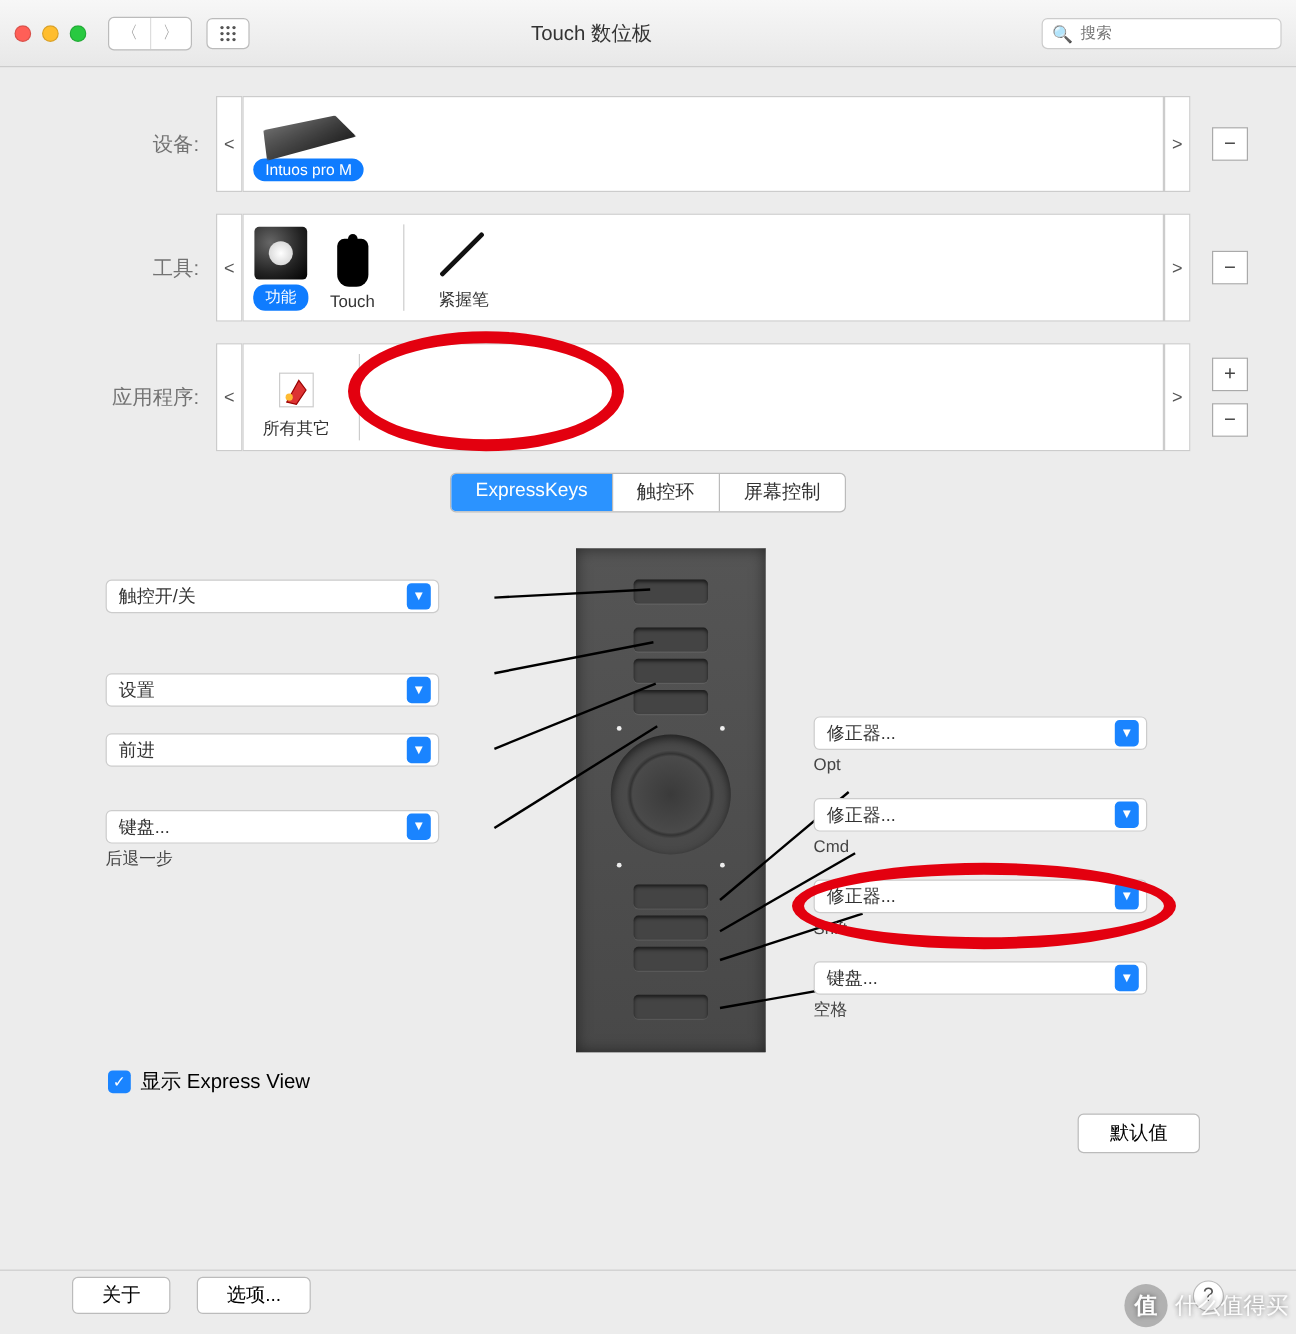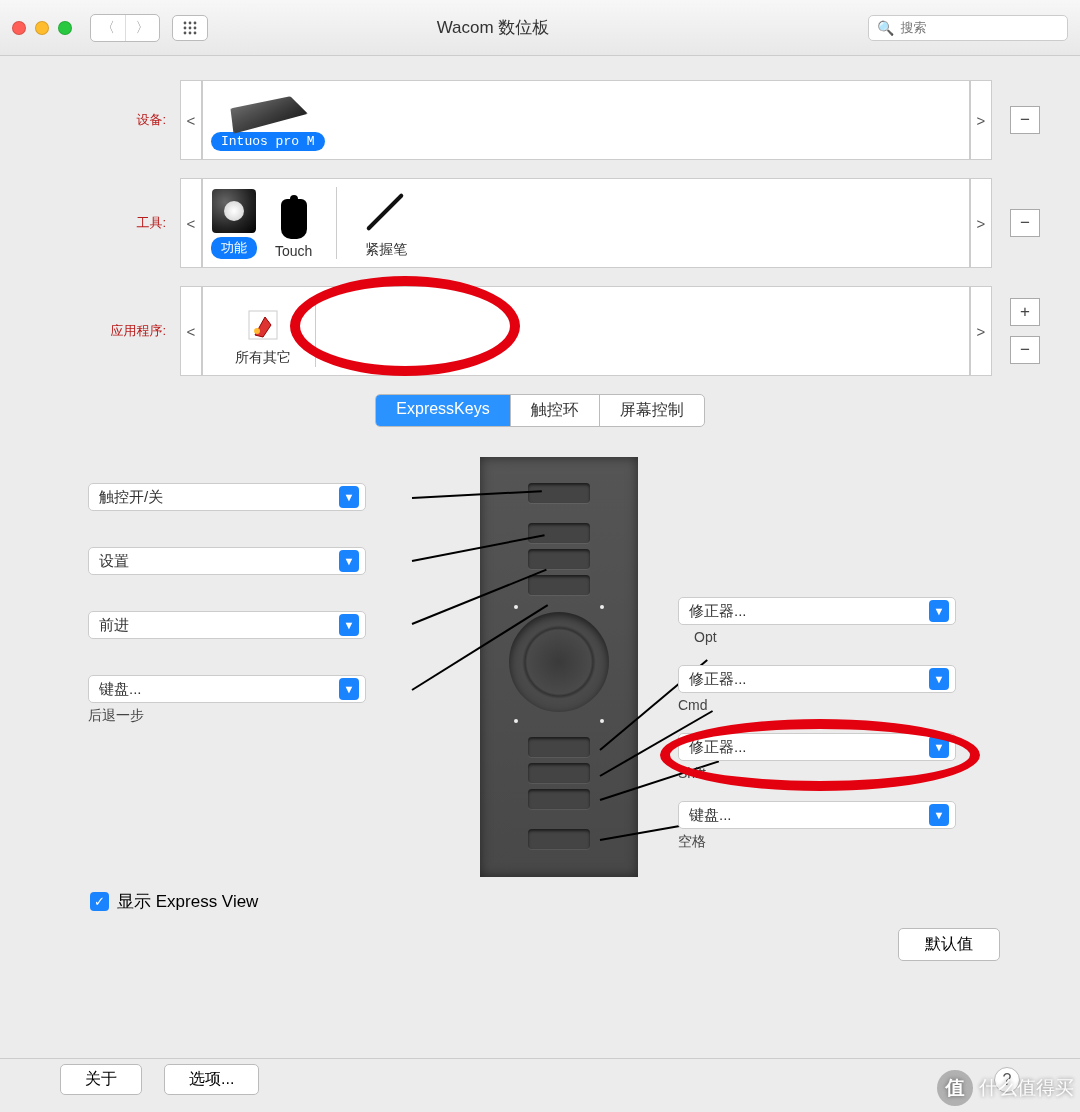--- a/index.html
+++ b/index.html
@@ -15,27 +15,27 @@
 .gridbtn { margin-left:12px; width:36px; height:26px; background:#fff; border:1px solid #bbb; border-radius:5px; display:flex; align-items:center; justify-content:center; }
 .gridbtn svg { width:14px; height:14px; }
 .wtitle { flex:1; text-align:center; font-size:17px; color:#333; margin-left:-90px; }
 .searchwrap { width:200px; height:26px; background:#fff; border:1px solid #ccc; border-radius:5px; display:flex; align-items:center; padding:0 8px; gap:6px; }
 .searchwrap .mag { color:#999; font-size:14px; }
 .searchwrap input { border:none; outline:none; flex:1; font-size:13px; background:transparent; }
 
 .content { padding: 24px 40px 10px 40px; }
 
 .selrow { display:flex; align-items:center; margin-bottom:18px; position:relative; }
-.selrow .lbl { width:140px; text-align:right; padding-right:14px; font-size:13px; color:#b91c1c; }
+.selrow .lbl { width:140px; text-align:right; padding-right:14px; font-size:17px; color:#737373; }
 .arrowbtn { width:22px; height:80px; border:1px solid #ccc; background:#fff; display:flex; align-items:center; justify-content:center; color:#555; font-size:15px; }
 .arrowbtn.small { height:90px; }
 .strip { flex:1; height:80px; border:1px solid #ccc; background:#fff; display:flex; align-items:stretch; padding:8px; gap:18px; }
 .strip.tall { height:90px; }
 .sitem { display:flex; flex-direction:column; align-items:center; justify-content:flex-end; gap:4px; }
-.sitem .pill { display:inline-block; padding:2px 10px; border-radius:10px; font-size:13px;font-family:Liberation Mono, monospace; }
+.sitem .pill { display:inline-block; padding:2px 10px; border-radius:10px; font-size:13px; }
 .sitem .pill.sel { background:#0f7cff; color:#fff; }
 .sitem .plain { font-size:14px; color:#333; }
 .sidebtns { display:flex; flex-direction:column; gap:10px; margin-left:18px; }
 .sqbtn { width:30px; height:28px; border:1px solid #aaa; background:#fff; display:flex; align-items:center; justify-content:center; font-size:17px; color:#444; }
 .divider { width:1px; background:#ccc; margin:0 6px; }
 
 .tabletthumb { width:70px; height:34px; background:linear-gradient(160deg,#6a6a6a,#222); transform:perspective(100px) rotateX(50deg) rotateZ(-20deg); border-radius:2px; }
 .funcicon { width:44px; height:44px; background:radial-gradient(circle at 30% 30%, #666 0%, #222 60%, #000 100%); border-radius:4px; position:relative; }
 .funcicon::after { content:""; position:absolute; top:12px; left:12px; width:20px; height:20px; background:radial-gradient(#fff,#ccc); border-radius:50%; }
 .touchicon { width:26px; height:40px; background:#000; border-radius:6px 6px 10px 10px; position:relative; }
@@ -102,21 +102,21 @@
             <circle cx="12" cy="2" r="1.4"></circle>
             <circle cx="2" cy="7" r="1.4"></circle>
             <circle cx="7" cy="7" r="1.4"></circle>
             <circle cx="12" cy="7" r="1.4"></circle>
             <circle cx="2" cy="12" r="1.4"></circle>
             <circle cx="7" cy="12" r="1.4"></circle>
             <circle cx="12" cy="12" r="1.4"></circle>
           </g>
         </svg>
     </div>
-    <div class="wtitle">Wacom 数位板</div>
+    <div class="wtitle">Touch 数位板</div>
     <div class="searchwrap">
       <span class="mag">🔍</span>
       <input placeholder="搜索" style="">
 
     </div>
   </div>
 
   <div class="content">
 
     <div class="selrow">
@@ -155,21 +155,21 @@
       <div class="arrowbtn small">&gt;</div>
       <div class="sidebtns">
         <div class="sqbtn">−</div>
       </div>
     </div>
 
     <div class="selrow" style="position:relative;">
       <div class="lbl">应用程序:</div>
       <div class="arrowbtn small">&lt;</div>
       <div class="strip tall">
-        <div class="sitem" style="margin-left:24px;">
+        <div class="sitem" style="margin-left:8px;">
           <div class="appicon">
             <svg viewBox="0 0 40 40">
                 <rect x="6" y="6" width="28" height="28" fill="#fff" stroke="#ccc"></rect>
                 <path d="M12 30 L22 12 L28 20 L20 32 Z" fill="#d33" stroke="#900"></path>
                 <circle cx="14" cy="26" r="3" fill="#fb3"></circle>
               </svg>
           </div>
           <span class="plain">所有其它</span>
         </div>
         <div class="divider"></div>
@@ -216,21 +216,21 @@
       <div class="connector" style="left:560px; top:318px; width:130px; transform:rotate(-30deg);"></div>
       <div class="connector" style="left:560px; top:342px; width:125px; transform:rotate(-18deg);"></div>
       <div class="connector" style="left:560px; top:382px; width:120px; transform:rotate(-10deg);"></div>
 
       <div class="kdrop" style="left:48px; top:26px;">
         <div class="dropdown" style="width:278px;">
             <span class="txt">触控开/关</span>
             <span class="chev">▼</span>
           </div>
       </div>
-      <div class="kdrop" style="left:48px; top:90px;border-radius:11px;">
+      <div class="kdrop" style="left:48px; top:104px;border-radius:11px;">
         <div class="dropdown" style="width:278px;">
             <span class="txt">设置</span>
             <span class="chev">▼</span>
           </div>
       </div>
       <div class="kdrop" style="left:48px; top:154px;">
         <div class="dropdown" style="width:278px;">
             <span class="txt">前进</span>
             <span class="chev">▼</span>
           </div>
@@ -241,21 +241,21 @@
             <span class="chev">▼</span>
           </div>
         <span class="subline" style="position:static;margin-top:4px;">后退一步</span>
       </div>
 
       <div class="kdrop" style="left:638px; top:140px; flex-direction:column; align-items:flex-start;">
         <div class="dropdown" style="width:278px;">
             <span class="txt">修正器...</span>
             <span class="chev">▼</span>
           </div>
-        <span class="subline" style="position:static;margin-top:4px;margin-left:16px;">Opt</span>
+        <span class="subline" style="position:static;margin-top:4px;">Opt</span>
       </div>
       <div class="kdrop" style="left:638px; top:208px; flex-direction:column; align-items:flex-start;">
         <div class="dropdown" style="width:278px;">
             <span class="txt">修正器...</span>
             <span class="chev">▼</span>
           </div>
         <span class="subline" style="position:static;margin-top:4px;">Cmd</span>
       </div>
       <div class="kdrop" style="left:638px; top:276px; flex-direction:column; align-items:flex-start;">
         <div class="dropdown" style="width:278px;">

